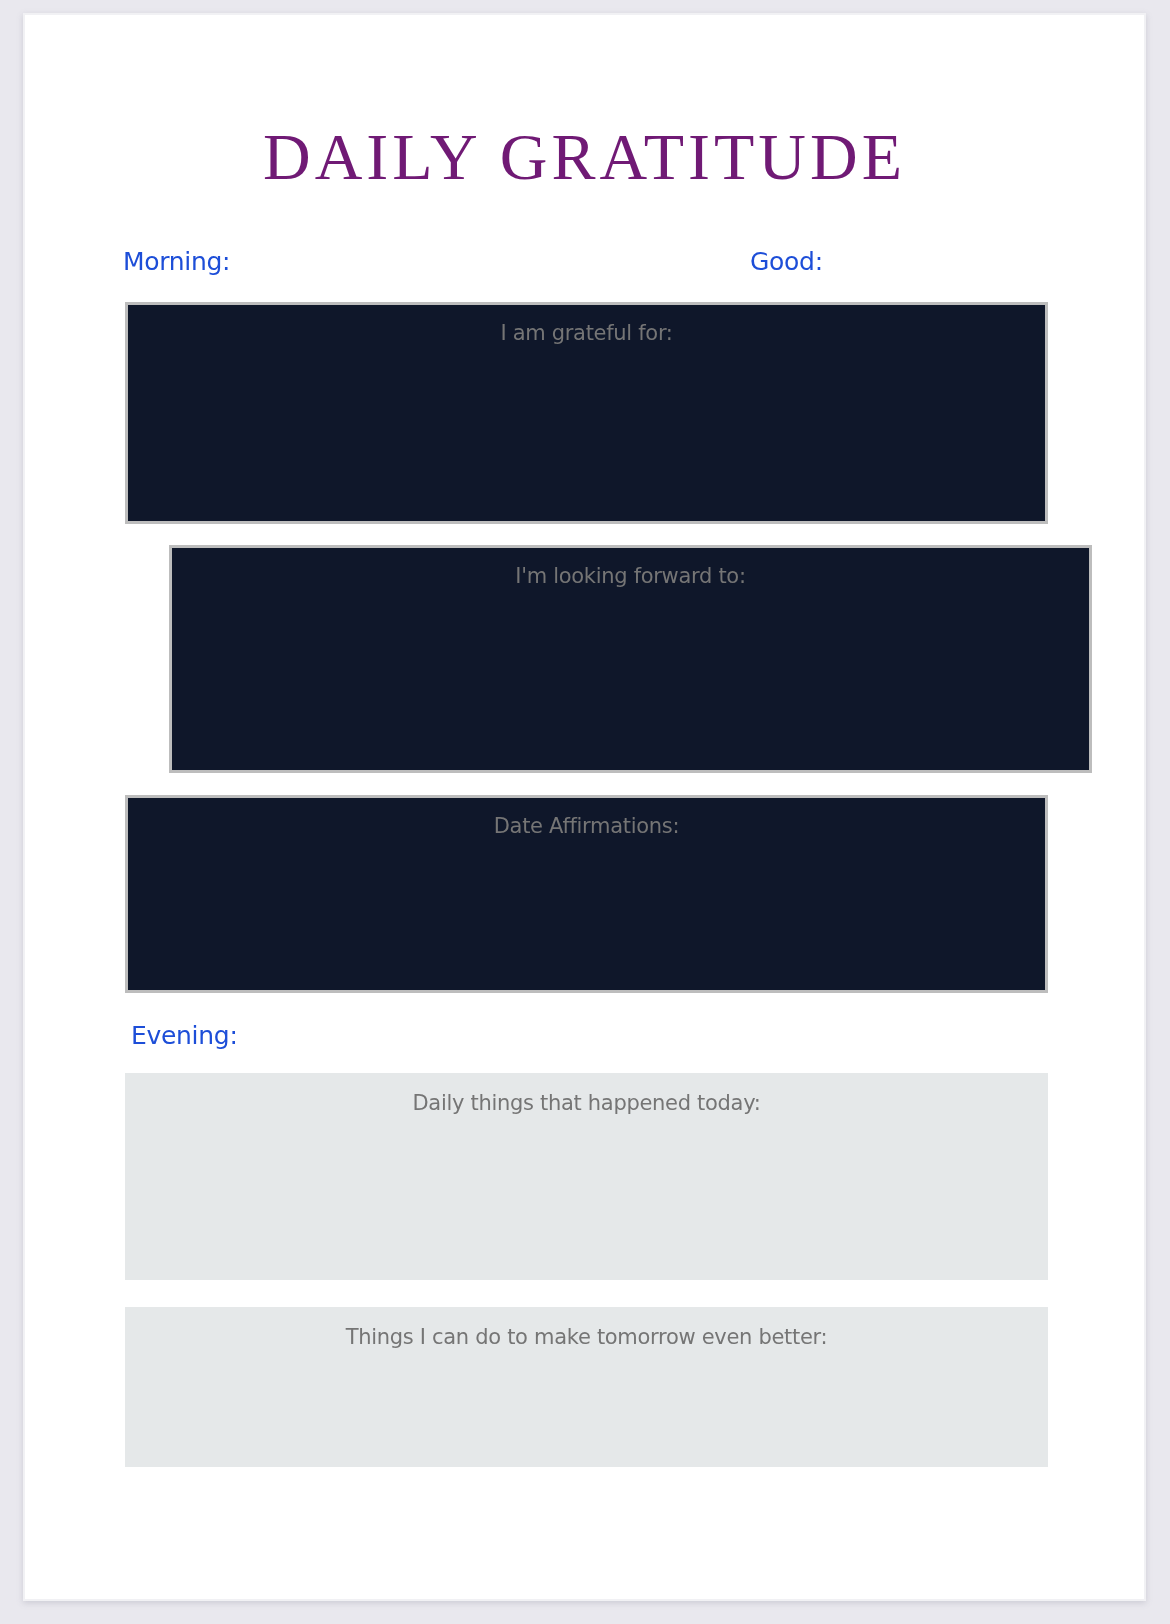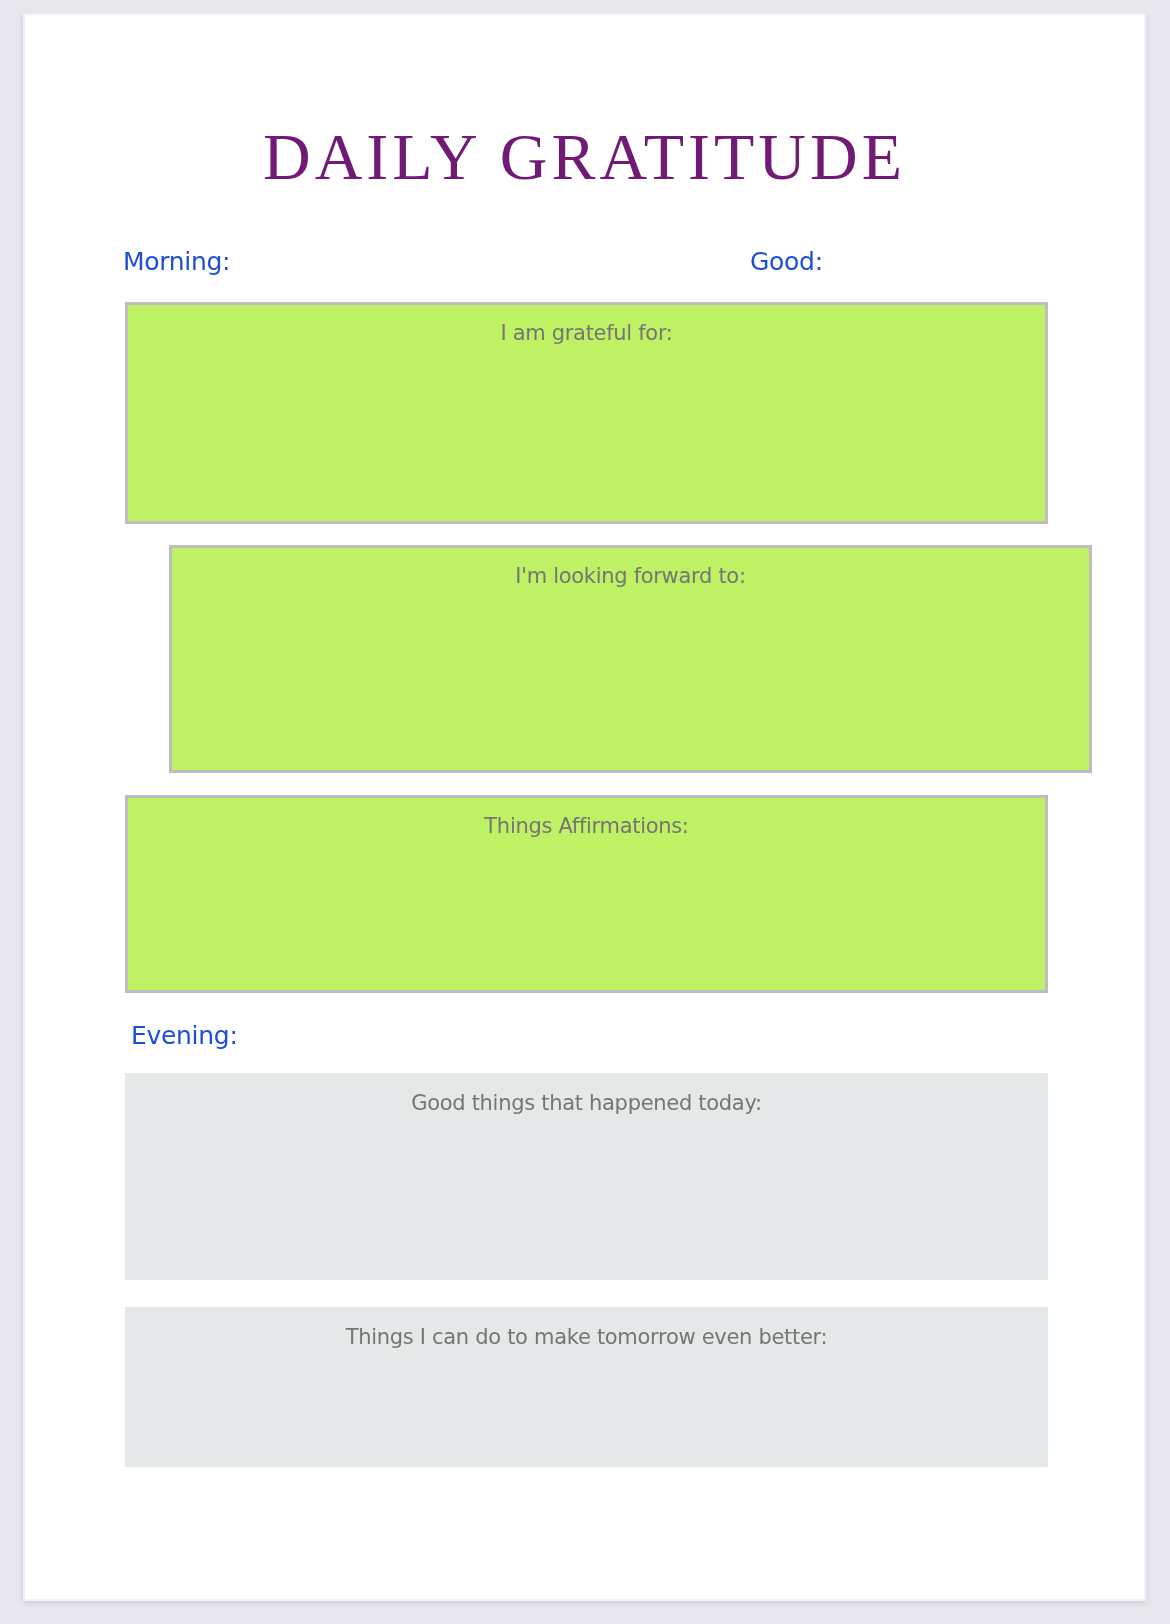--- a/index.html
+++ b/index.html
@@ -35,21 +35,21 @@
       letter-spacing: -0.3px;
     }
     .box {
       position: absolute;
       left: 100px;
       width: 923px;
       text-align: center;
     }
     .box.outline {
       border: 3px solid #bdbdbd;
-      background: #bef264;
+      background: #0f172a;
     }
     .box.filled {
       background: #e5e8e9;
     }
     .box-label {
       display: block;
       font-family: "DejaVu Sans", sans-serif;
       font-size: 21px;
       color: #757575;
       letter-spacing: -0.3px;
@@ -70,26 +70,26 @@
 
   <div class="box outline" style="top:287px; height:222px;">
     <span class="box-label">I am grateful for:</span>
   </div>
 
   <div class="box outline" style="top:530px; height:228px;margin-left:44px;">
     <span class="box-label">I'm looking forward to:</span>
   </div>
 
   <div class="box outline" style="top:780px; height:198px;">
-    <span class="box-label">Things Affirmations:</span>
+    <span class="box-label">Date Affirmations:</span>
   </div>
 
   <div class="section-label" style="left:106px; top:1006px;">Evening:</div>
 
   <div class="box filled" style="top:1058px; height:207px;">
-    <span class="box-label">Good things that happened today:</span>
+    <span class="box-label">Daily things that happened today:</span>
   </div>
 
   <div class="box filled" style="top:1292px; height:160px;">
     <span class="box-label">Things I can do to make tomorrow even better:</span>
   </div>
 
 </div>
 
 </body></html>

